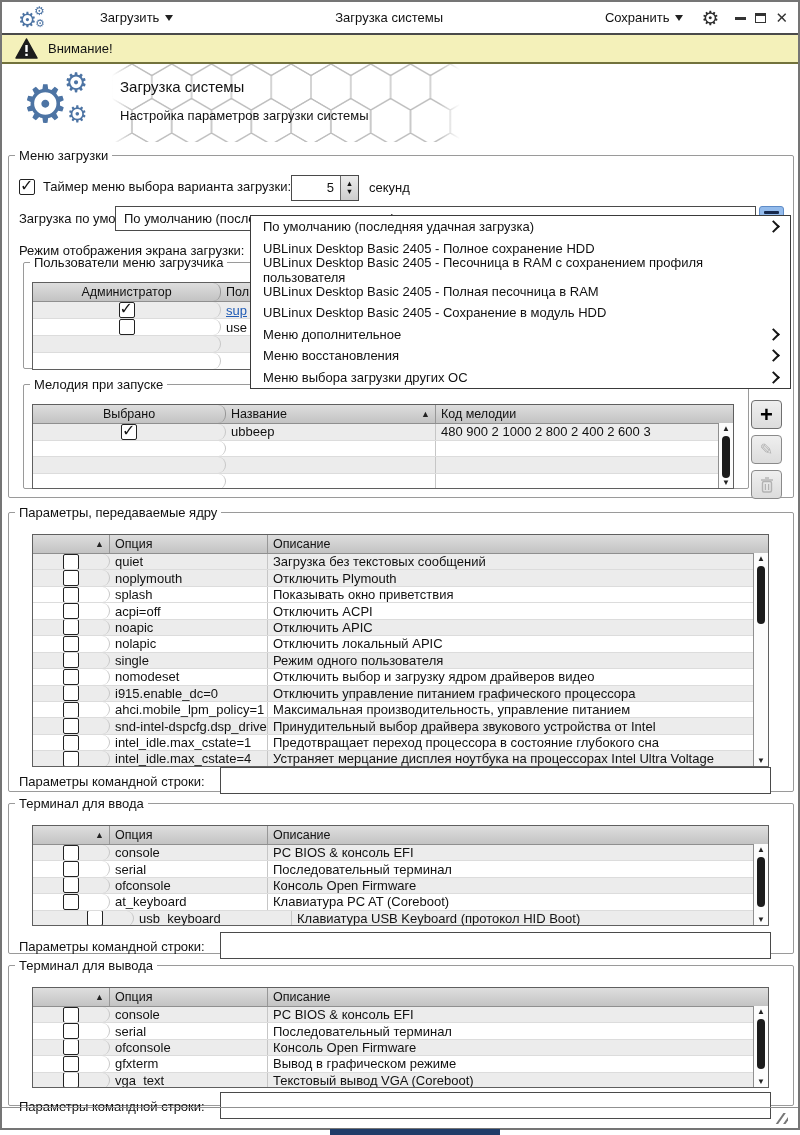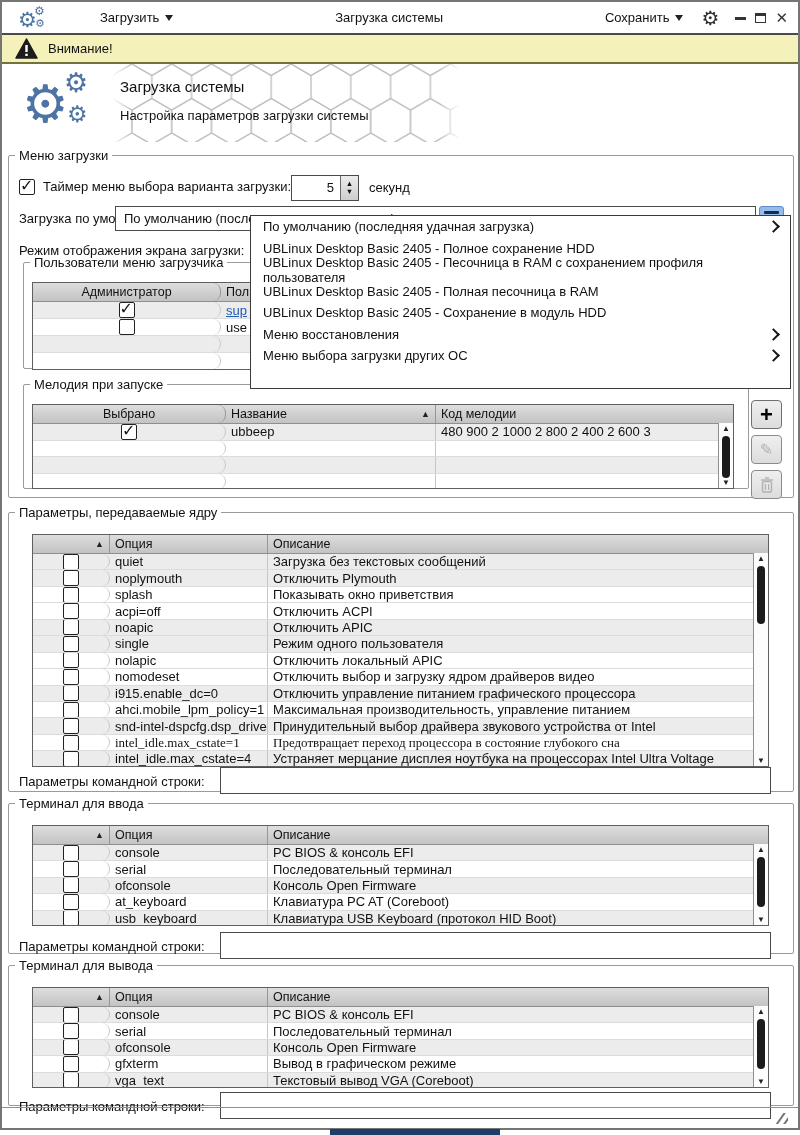--- a/index.html
+++ b/index.html
@@ -287,20 +287,24 @@
         <div class="ditem">
           <span>UBLinux Desktop Basic 2405 - Песочница в RAM с сохранением профиля пользователя</span>
         </div>
         <div class="ditem">
           <span>UBLinux Desktop Basic 2405 - Полная песочница в RAM</span>
         </div>
         <div class="ditem">
           <span>UBLinux Desktop Basic 2405 - Сохранение в модуль HDD</span>
         </div>
         <div class="ditem">
+          <span>Меню дополнительное</span>
+          <span class="chev"></span>
+        </div>
+        <div class="ditem">
           <span>Меню восстановления</span>
           <span class="chev"></span>
         </div>
         <div class="ditem">
           <span>Меню выбора загрузки других ОС</span>
           <span class="chev"></span>
         </div>
       </div>
   </div>
 
@@ -347,38 +351,38 @@
             <div class="td" style="width: 158px;">acpi=off</div>
             <div class="td" style="flex: 1 1 0%;">Отключить ACPI</div>
           </div>
           <div class="tr odd" style="height: 16.45px;">
             <div class="td center" style="width: 77px;">
               <div class="cb"></div>
             </div>
             <div class="td" style="width: 158px;">noapic</div>
             <div class="td" style="flex: 1 1 0%;">Отключить APIC</div>
           </div>
+          <div class="tr" style="height: 16.45px;">
+            <div class="td center" style="width: 77px;">
+              <div class="cb"></div>
+            </div>
+            <div class="td" style="width: 158px;">nolapic</div>
+            <div class="td" style="flex: 1 1 0%;">Отключить локальный APIC</div>
+          </div>
           <div class="tr odd" style="height: 16.45px;">
             <div class="td center" style="width: 77px;">
               <div class="cb"></div>
             </div>
             <div class="td" style="width: 158px;">single</div>
             <div class="td" style="flex: 1 1 0%;">Режим одного пользователя</div>
           </div>
           <div class="tr" style="height: 16.45px;">
             <div class="td center" style="width: 77px;">
               <div class="cb"></div>
             </div>
-            <div class="td" style="width: 158px;">nolapic</div>
-            <div class="td" style="flex: 1 1 0%;">Отключить локальный APIC</div>
-          </div>
-          <div class="tr" style="height: 16.45px;">
-            <div class="td center" style="width: 77px;">
-              <div class="cb"></div>
-            </div>
             <div class="td" style="width: 158px;">nomodeset</div>
             <div class="td" style="flex: 1 1 0%;">Отключить выбор и загрузку ядром драйверов видео</div>
           </div>
           <div class="tr odd" style="height: 16.45px;">
             <div class="td center" style="width: 77px;">
               <div class="cb"></div>
             </div>
             <div class="td" style="width: 158px;">i915.enable_dc=0</div>
             <div class="td" style="flex: 1 1 0%;">Отключить управление питанием графического процессора</div>
           </div>
@@ -389,21 +393,21 @@
             <div class="td" style="width: 158px;">ahci.mobile_lpm_policy=1</div>
             <div class="td" style="flex: 1 1 0%;">Максимальная производительность, управление питанием</div>
           </div>
           <div class="tr odd" style="height: 16.45px;">
             <div class="td center" style="width: 77px;">
               <div class="cb"></div>
             </div>
             <div class="td" style="width: 158px;">snd-intel-dspcfg.dsp_driver=1</div>
             <div class="td" style="flex: 1 1 0%;">Принудительный выбор драйвера звукового устройства от Intel</div>
           </div>
-          <div class="tr" style="height: 16.45px; font-family: Liberation Serif, serif;">
+          <div class="tr" style="height: 16.45px;">
             <div class="td center" style="width: 77px;">
               <div class="cb"></div>
             </div>
             <div class="td" style="width: 158px;">intel_idle.max_cstate=1</div>
             <div class="td" style="flex: 1 1 0%;">Предотвращает переход процессора в состояние глубокого сна</div>
           </div>
           <div class="tr odd" style="height: 16.45px;">
             <div class="td center" style="width: 77px;">
               <div class="cb"></div>
             </div>
@@ -457,21 +461,21 @@
             <div class="td" style="width: 158px;">ofconsole</div>
             <div class="td" style="flex: 1 1 0%;">Консоль Open Firmware</div>
           </div>
           <div class="tr" style="height: 16.4px;">
             <div class="td center" style="width: 77px;">
               <div class="cb"></div>
             </div>
             <div class="td" style="width: 158px;">at_keyboard</div>
             <div class="td" style="flex: 1 1 0%;">Клавиатура PC AT (Coreboot)</div>
           </div>
-          <div class="tr odd" style="height: 16.4px;">
+          <div class="tr odd" style="height: 16.4px; padding-left: 24px;">
             <div class="td center" style="width: 77px;">
               <div class="cb"></div>
             </div>
             <div class="td" style="width: 158px;">usb_keyboard</div>
             <div class="td" style="flex: 1 1 0%;">Клавиатура USB Keyboard (протокол HID Boot)</div>
           </div>
         </div>
       <div class="vscroll" style="top:18px;">
         <div class="varrow" style="top:0;">▲</div>
         <div class="vthumb" style="top:13px;height:50px;"></div>

